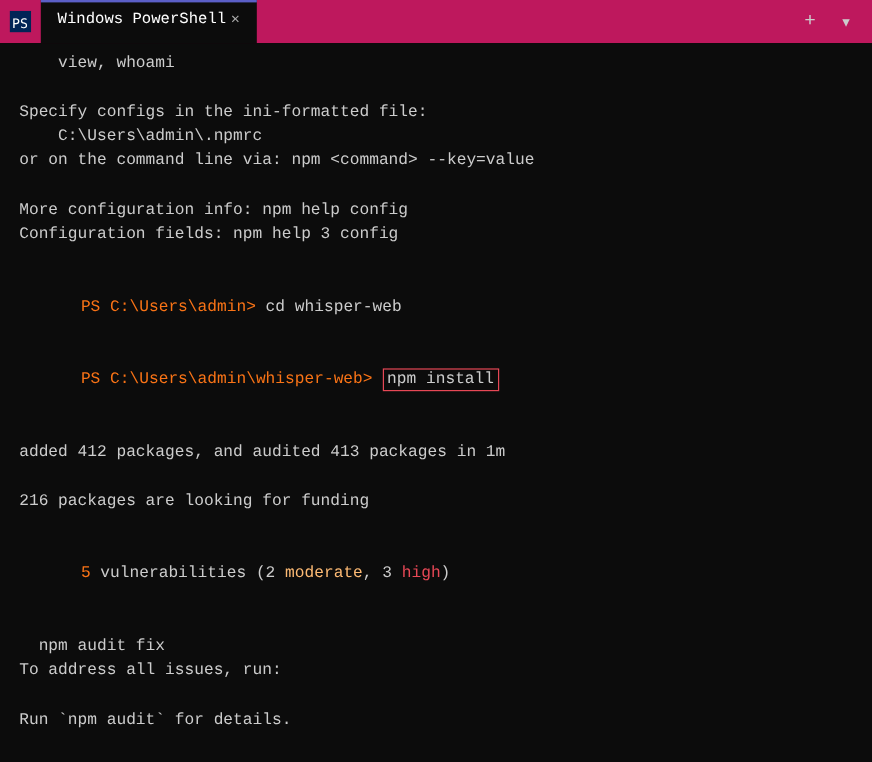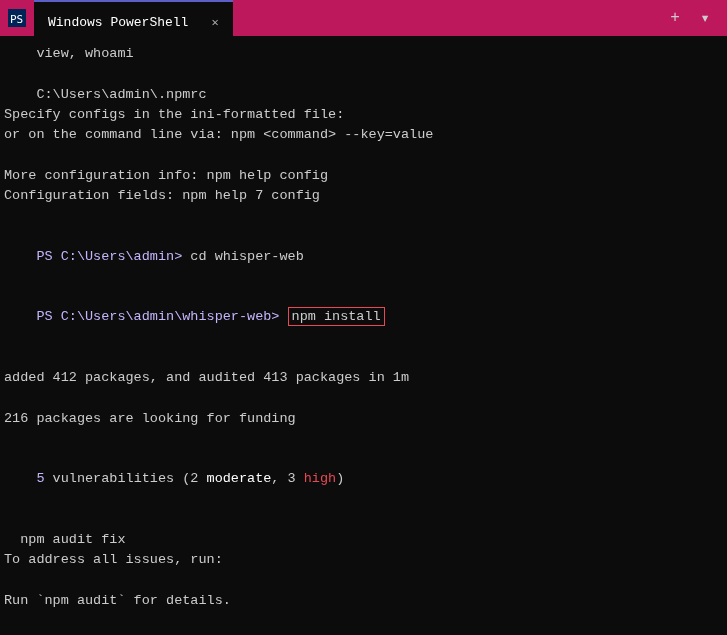--- a/index.html
+++ b/index.html
@@ -21,26 +21,26 @@
       padding: 0 8px;
       gap: 4px;
     }
     .titlebar-icon {
       width: 18px;
       height: 18px;
       margin-right: 4px;
     }
     .tab {
       display: flex;
-      align-items: flex-end;
+      align-items: flex-start;
       background: #0c0c0c;
       color: #fff;
       padding: 6px 14px;
       font-size: 13px;
-      gap: 23px;
+      gap: 4px;
       border-top: 2px solid #5b5fc7;
       height: 100%;
     }
     .tab-close {
       color: #aaa;
       font-size: 12px;
       cursor: pointer;
     }
     .titlebar-actions {
       margin-left: auto;
@@ -56,32 +56,32 @@
       color: #ccc;
       font-size: 16px;
       cursor: pointer;
       border-radius: 4px;
     }
 
     
     .terminal {
       background: #0c0c0c;
       color: #cccccc;
-      padding: 8px 4px;
+      padding: 8px 16px;
       height: calc(635px - 36px);
       overflow: hidden;
       line-height: 1.5;
       font-size: 13.5px;
     }
 
     .line { white-space: pre; }
     .white { color: #cccccc; }
-    .yellow { color: #c4b5fd; }
+    .yellow { color: #f97316; margin-left: 19px; }
     .red { color: #e74856; }
-    .orange { color: #ffffff; }
+    .orange { color: #fdba74; }
 
     .highlighted-cmd {
       display: inline;
       background: transparent;
       border: 1.5px solid #e74856;
       padding: 1px 3px;
       font-family: Liberation Mono, monospace;
     }
   </style>
 </head>
@@ -99,26 +99,26 @@
   </div>
   <div class="titlebar-actions">
     <div class="titlebar-btn">+</div>
     <div class="titlebar-btn">▾</div>
   </div>
 </div>
 
 <div class="terminal">
   <div class="line white">    view, whoami</div>
   <div class="line">&nbsp;</div>
+  <div class="line white">Specify configs in the ini-formatted file:</div>
   <div class="line white">    C:\Users\admin\.npmrc</div>
-  <div class="line white">Specify configs in the ini-formatted file:</div>
   <div class="line white">or on the command line via: npm &lt;command&gt; --key=value</div>
   <div class="line">&nbsp;</div>
   <div class="line white">More configuration info: npm help config</div>
-  <div class="line white">Configuration fields: npm help 7 config</div>
+  <div class="line white">Configuration fields: npm help 3 config</div>
   <div class="line">&nbsp;</div>
   <div class="line">
     <span class="yellow">PS C:\Users\admin&gt; </span><span class="white">cd whisper-web</span>
   </div>
   <div class="line">
     <span class="yellow">PS C:\Users\admin\whisper-web&gt; </span><span class="highlighted-cmd" style="color:#cccccc;">npm install</span>
   </div>
   <div class="line">&nbsp;</div>
   <div class="line white">added 412 packages, and audited 413 packages in 1m</div>
   <div class="line">&nbsp;</div>

